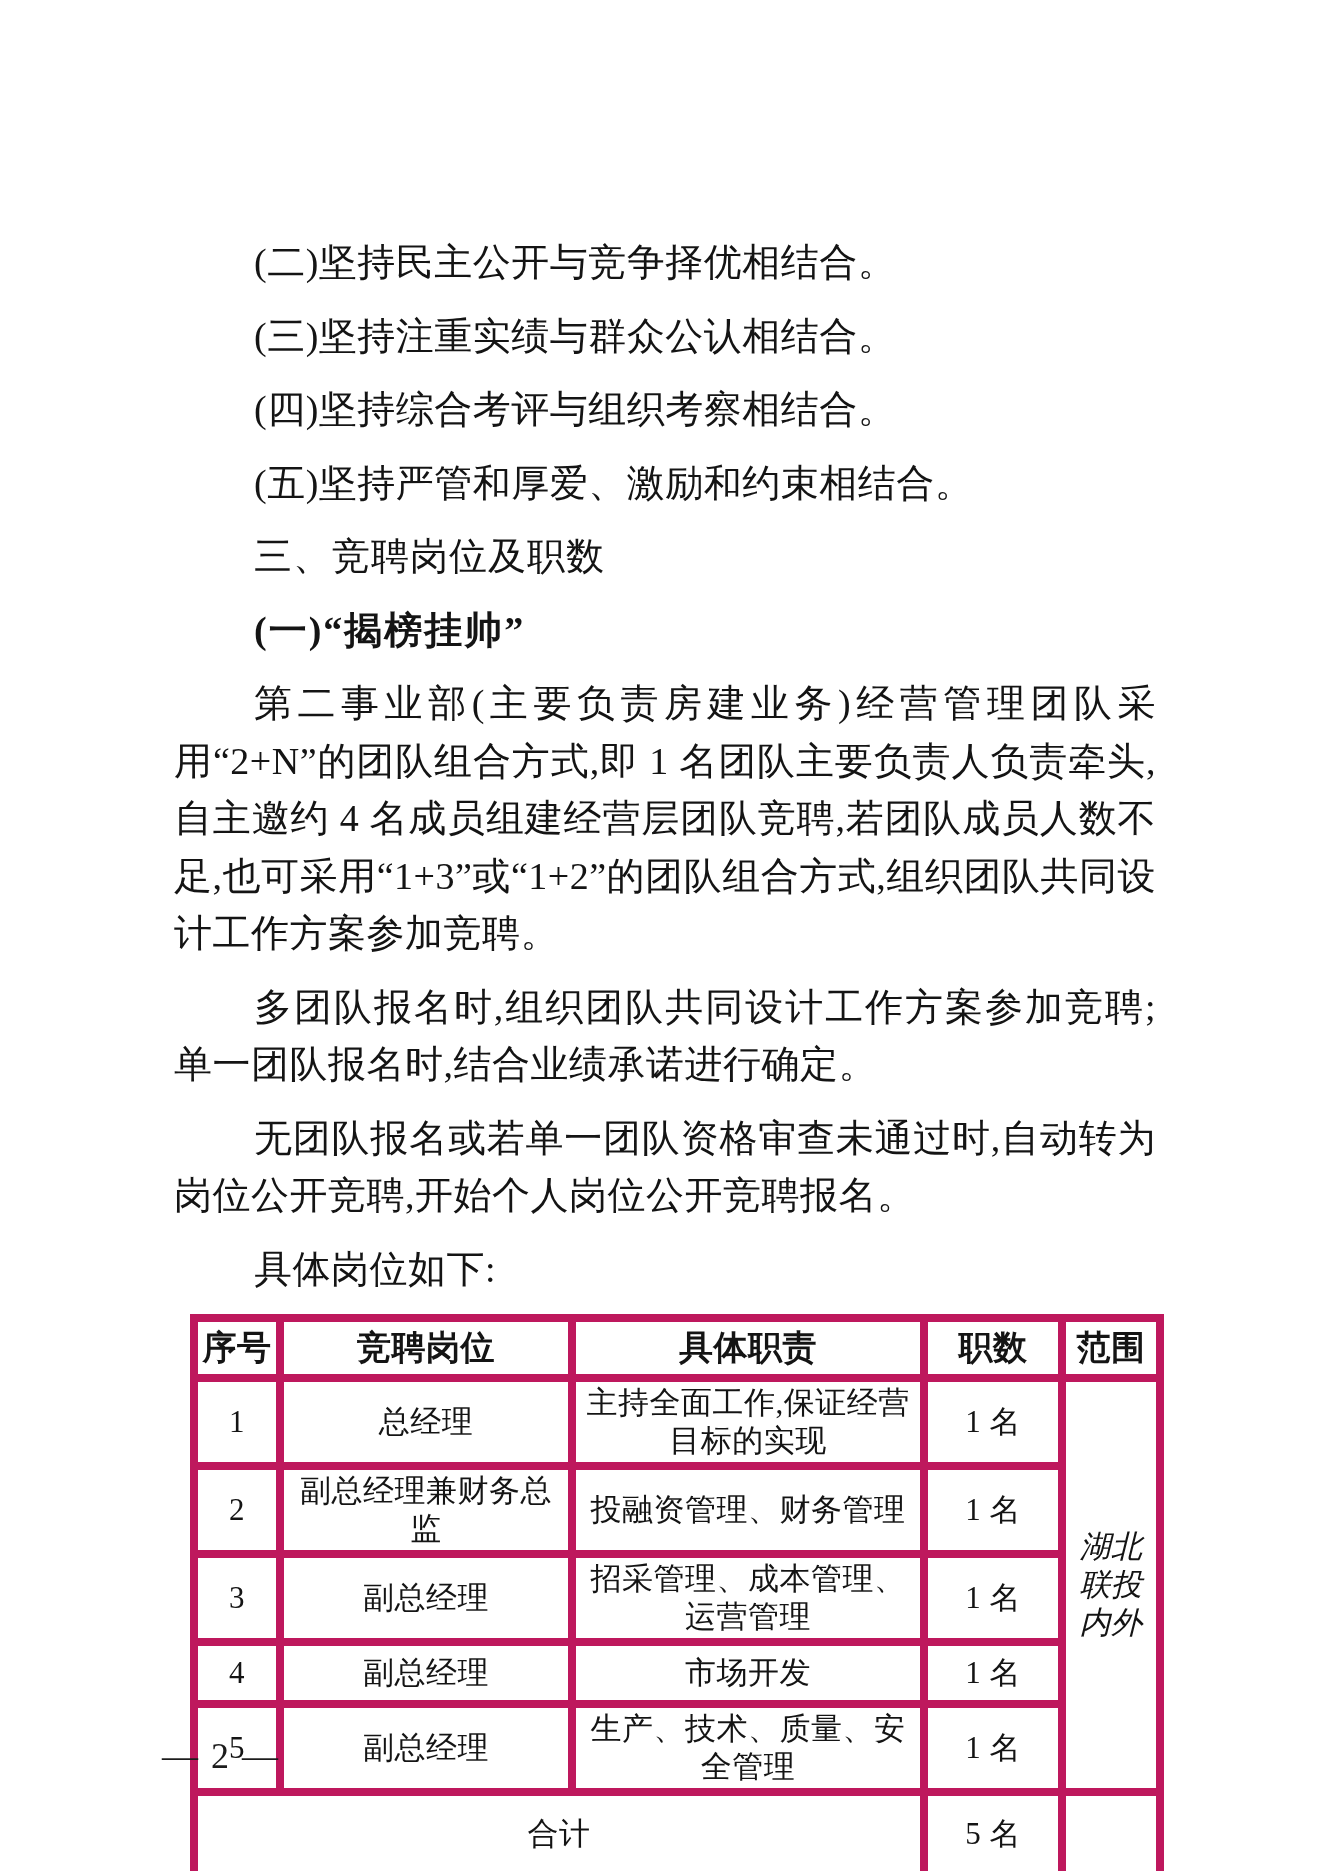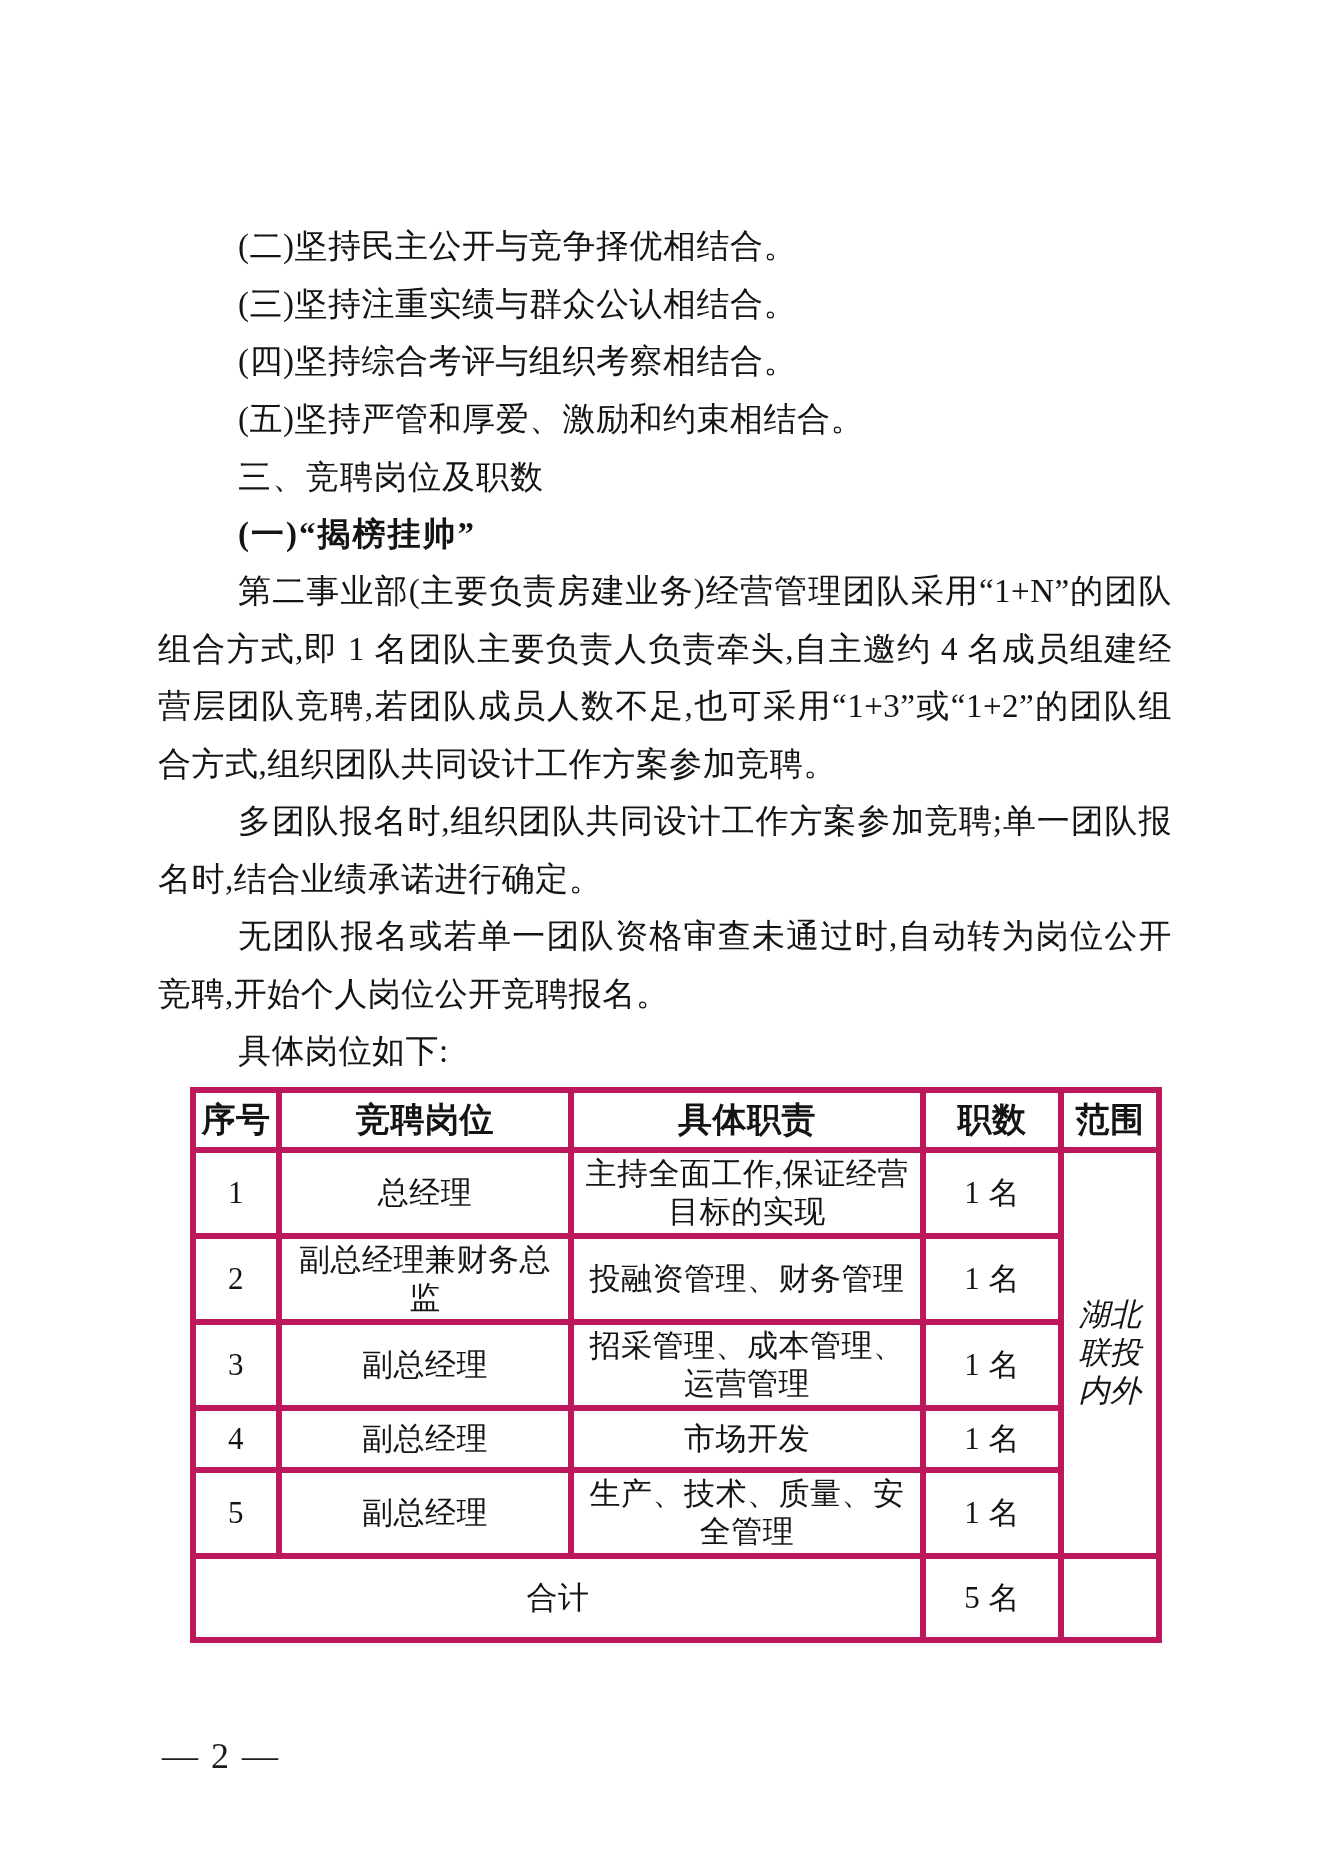--- a/index.html
+++ b/index.html
@@ -11,22 +11,22 @@
     color:#141414;
     font-family:"Liberation Serif","DejaVu Serif",serif;
     overflow:hidden;
   }
   .content {
     position:absolute;
     left:158px; top:218px;
     width:1014px;
   }
   .content p {
-    margin:0;
-    font-size:33px;
+    margin:16px;
+    font-size:38px;
     line-height:57.5px;
     text-indent:80px;
     text-align:justify;
     letter-spacing:0.5px;
   }
   p.section-heading {
     font-family:"Liberation Sans","DejaVu Sans",sans-serif;
     font-weight:normal;
     letter-spacing:1px;
   }
@@ -35,21 +35,21 @@
     letter-spacing:2px;
   }
   table.positions {
     border-collapse:collapse;
     table-layout:fixed;
     width:966px;
     margin:6px 0 0 32px;
     border:3px solid #1c1c1c;
   }
   table.positions th, table.positions td {
-    border:6px solid #be185d;
+    border:8px solid #be185d;
     text-align:center;
     vertical-align:middle;
     font-size:31px;
     line-height:38px;
     padding:2px 3px;
     font-weight:normal;
     letter-spacing:0.5px;
   }
   table.positions th {
     font-weight:bold;
@@ -69,21 +69,21 @@
 <body>
 
 <div class="page">
   <div class="content">
     <p>(二)坚持民主公开与竞争择优相结合。</p>
     <p>(三)坚持注重实绩与群众公认相结合。</p>
     <p>(四)坚持综合考评与组织考察相结合。</p>
     <p>(五)坚持严管和厚爱、激励和约束相结合。</p>
     <p class="section-heading">三、竞聘岗位及职数</p>
     <p class="sub-heading">(一)“揭榜挂帅”</p>
-    <p>第二事业部(主要负责房建业务)经营管理团队采用“1+N”的团队组合方式,即 1 名团队主要负责人负责牵头,自主邀约 4 名成员组建经营层团队竞聘,若团队成员人数不足,也可采用“1+3”或“1+2”的团队组合方式,组织团队共同设计工作方案参加竞聘。</p>
+    <p>第二事业部(主要负责房建业务)经营管理团队采用“2+N”的团队组合方式,即 1 名团队主要负责人负责牵头,自主邀约 4 名成员组建经营层团队竞聘,若团队成员人数不足,也可采用“1+3”或“1+2”的团队组合方式,组织团队共同设计工作方案参加竞聘。</p>
     <p>多团队报名时,组织团队共同设计工作方案参加竞聘;单一团队报名时,结合业绩承诺进行确定。</p>
     <p>无团队报名或若单一团队资格审查未通过时,自动转为岗位公开竞聘,开始个人岗位公开竞聘报名。</p>
     <p>具体岗位如下:</p>
 
     <table class="positions">
       <colgroup>
         <col style="width:86px">
         <col style="width:292px">
         <col style="width:352px">
         <col style="width:138px">

